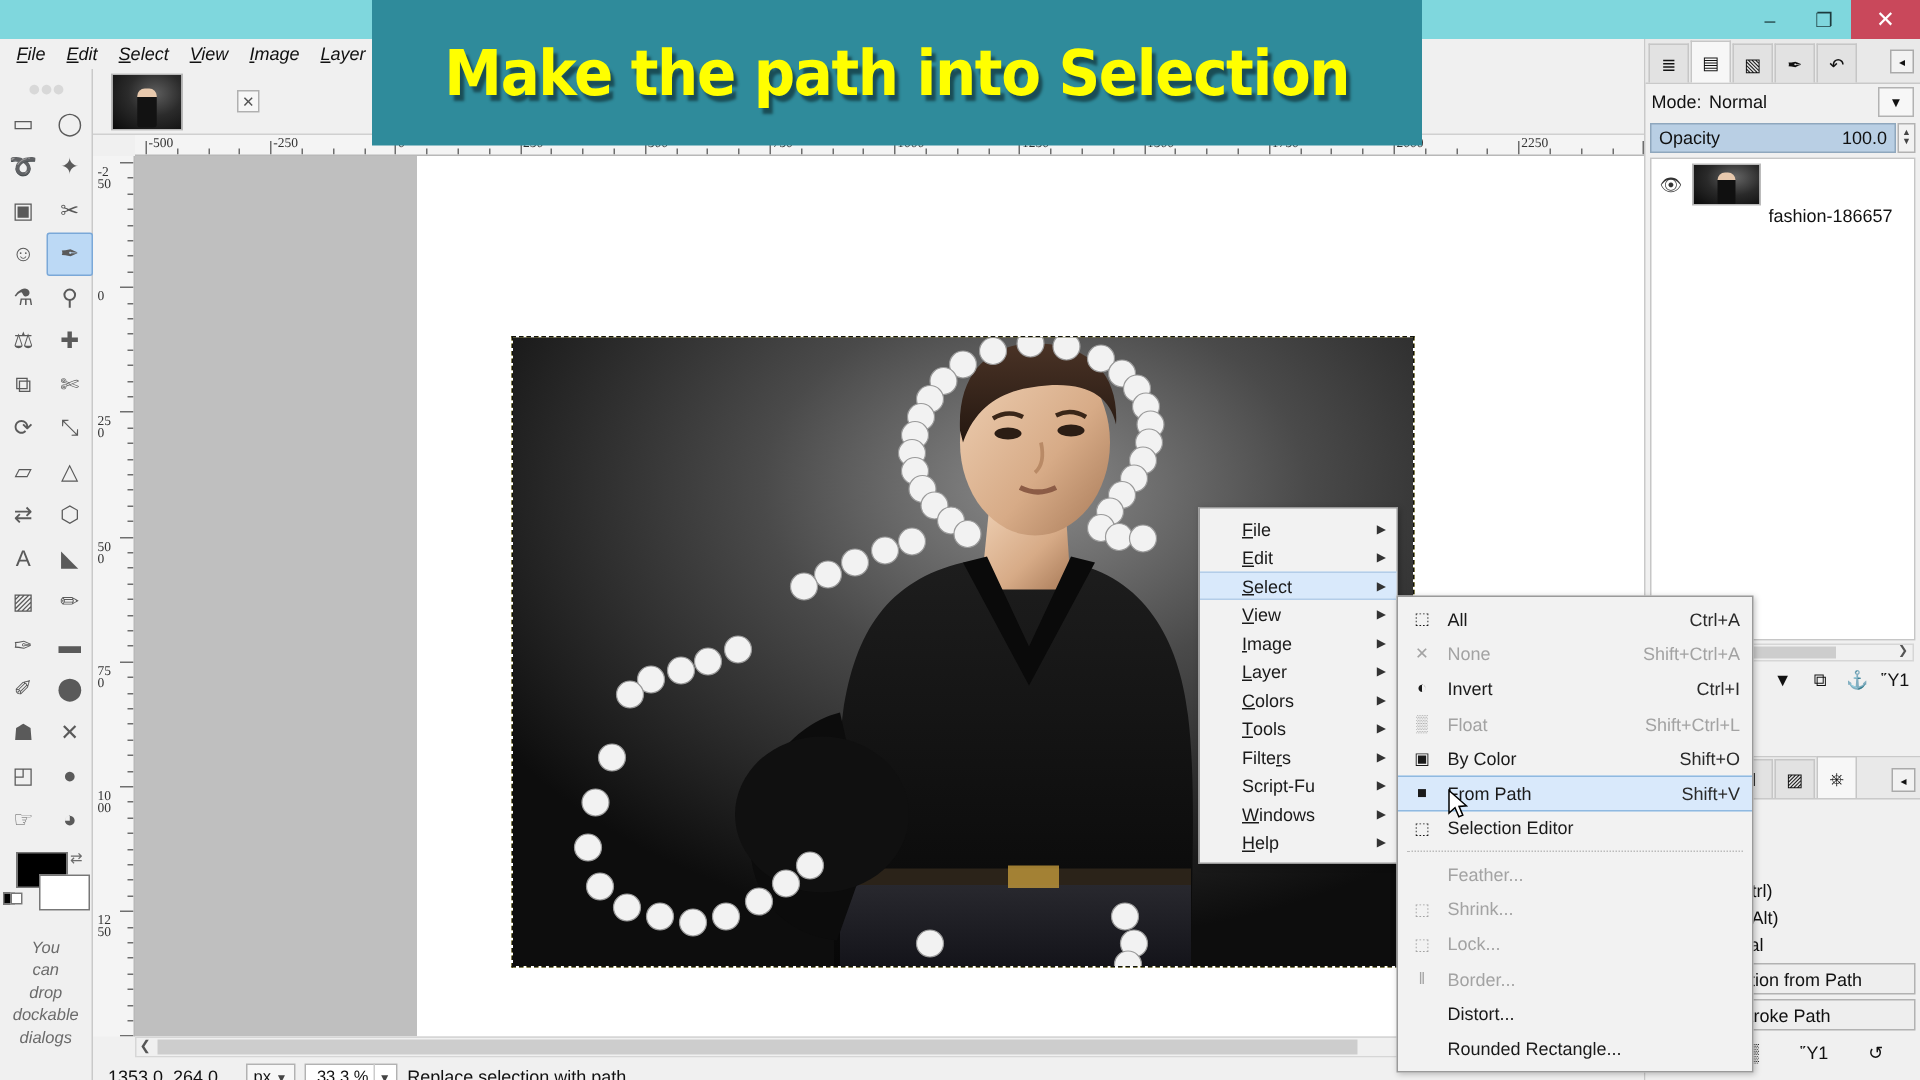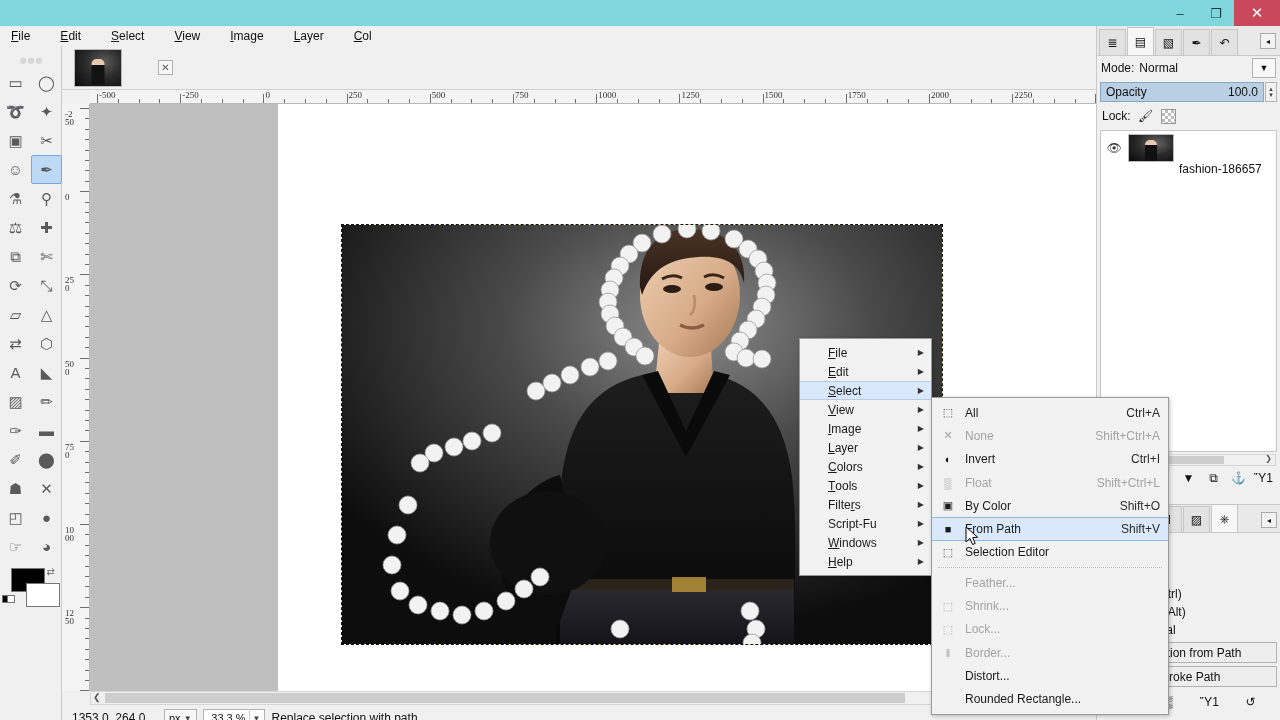--- a/index.html
+++ b/index.html
@@ -21,22 +21,22 @@
   .win-btns { position: absolute; right: 0; top: 0; height: 26px; display: flex; }
   .win-btn {
     width: 36px; height: 26px; display: flex; align-items: center; justify-content: center;
     color: #1d3b3d; font-size: 13px;
   }
   .win-btn.close { width: 46px; background: #c9485b; color: #fff; font-size: 15px; }
 
   
   .menubar {
     position: absolute; left: 0; top: 26px; width: 260px; height: 20px;
-    display: flex; align-items: center; gap: 16px; padding-left: 4px;
-    background: #f0f0f0; font-size: 12px; z-index: 5;
+    display: flex; align-items: center; gap: 0px; padding-left: 4px;
+    background: #f0f0f0; font-size: 12px; z-index: 5; font-style: italic;
   }
   .menubar .mi { padding: 2px 7px; white-space: nowrap; }
   .menubar .mi u { text-decoration: underline; }
 
   
   .toolbox {
     position: absolute; left: 0; top: 46px; width: 62px; height: 674px;
     background: #f0f0f0; border-right: 1px solid #c9c9c9;
   }
   .wilber {
@@ -341,20 +341,27 @@
         <div class="tool">◕</div>
       </div>
 
     <div class="colorarea">
       <div class="fg-swatch"></div>
       <div class="bg-swatch"></div>
       <div class="swap-icon">⇄</div>
       <div class="reset-icon"><span class="k"></span><span class="w"></span></div>
     </div>
 
+    <div class="dropnote">
+      <div>You</div>
+      <div>can</div>
+      <div>drop</div>
+      <div>dockable</div>
+      <div>dialogs</div>
+    </div>
   </div>
 
   <div class="imgwin">
 
     <div class="tabstrip">
       <div class="imgtab">
         <div class="thumb-bg">
           <div class="thumb-fig"></div>
         </div>
       </div>
@@ -727,25 +734,20 @@
       <div class="opacity-slider">
         <span>Opacity</span>
         <span>100.0</span>
       </div>
       <div class="spin">
           <span>▲</span>
           <span>▼</span>
         </div>
     </div>
 
-    <div class="lock-row">
-      <span>Lock:</span>
-      <span class="lock-ico">🖌</span>
-      <span class="checker"></span>
-    </div>
 
     <div class="layerlist">
       <div class="layer-item">
         <span class="eye">👁</span>
         <span class="layer-thumb">
             <span class="fig"></span>
           </span>
         <span class="layer-name">fashion-186657</span>
       </div>
     </div>
@@ -801,14 +803,17 @@
 
       <div class="opt-btns2" id="opt-btns2">
           <div class="lb">Ὃe</div>
           <div class="lb">▒</div>
           <div class="lb">Ὕ1</div>
           <div class="lb">↺</div>
         </div>
     </div>
   </div>
 
+  <div class="banner">
+    <h1>Make the path into Selection</h1>
+  </div>
 
 </div>
 
 </body></html>

